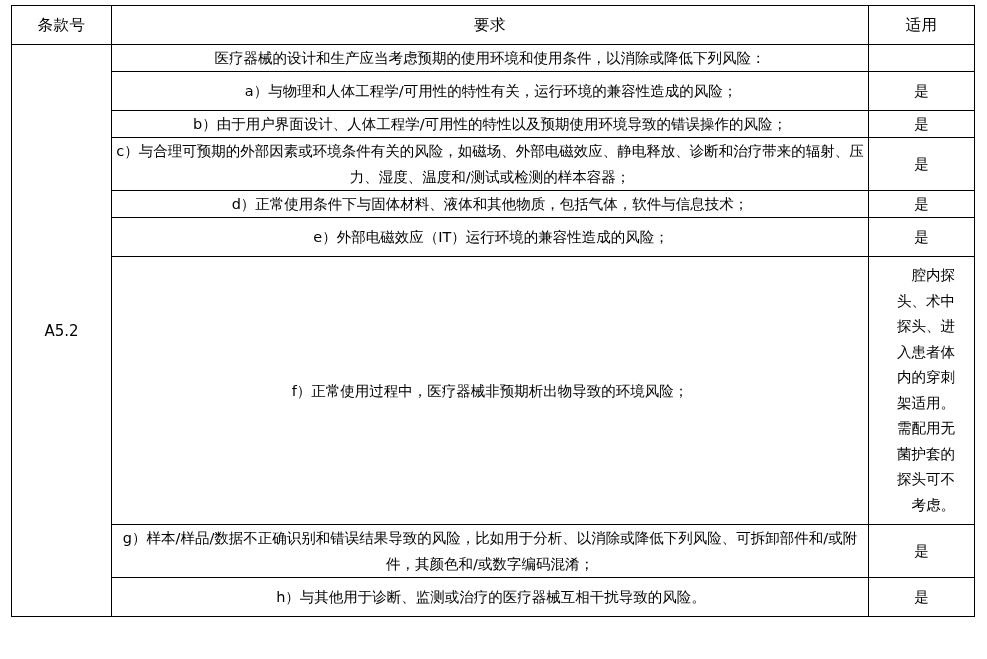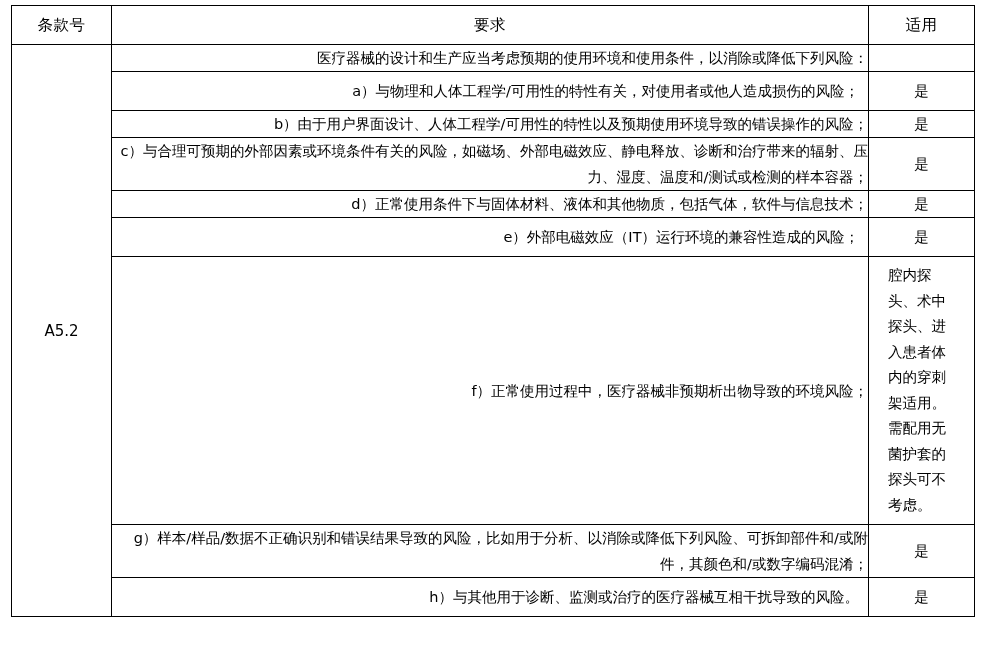--- a/index.html
+++ b/index.html
@@ -47,38 +47,38 @@
     font-size: 15.5px;
     letter-spacing: 0.5px;
   }
 
   .clause-cell {
     text-align: center;
     font-size: 15px;
     vertical-align: middle;
   }
   .req-cell {
-    text-align: right;
+    text-align: center;
     font-size: 14.5px;
     line-height: 26px;
     padding: 7px 9px 7px 11px;
   }
   .req-cell.tight {
     padding: 6px 9px 6px 11px;
   }
   .apply-cell {
     text-align: center;
     font-size: 14.5px;
     line-height: 26px;
     vertical-align: middle;
   }
   .apply-cell.narrow-wrap {
     padding: 6px 19px;
     line-height: 25.5px;
-    text-align: left;
+    text-align: right;
     margin-top: 10px;
   }
   .row-f-req {
     vertical-align: middle;
   }
 </style>
 </head>
 <body>
 
 <div class="page">
@@ -101,21 +101,21 @@
         </th>
       </tr>
     </thead>
     <tbody>
       <tr>
         <td class="clause-cell" rowspan="9">A5.2</td>
         <td class="req-cell">医疗器械的设计和生产应当考虑预期的使用环境和使用条件，以消除或降低下列风险：</td>
         <td class="apply-cell"></td>
       </tr>
       <tr>
-        <td class="req-cell tight">a）与物理和人体工程学/可用性的特性有关，对使用者或他人造成损伤的风险；</td>
+        <td class="req-cell tight">a）与物理和人体工程学/可用性的特性有关，运行环境的兼容性造成的风险；</td>
         <td class="apply-cell">是</td>
       </tr>
       <tr>
         <td class="req-cell">b）由于用户界面设计、人体工程学/可用性的特性以及预期使用环境导致的错误操作的风险；</td>
         <td class="apply-cell">是</td>
       </tr>
       <tr>
         <td class="req-cell">c）与合理可预期的外部因素或环境条件有关的风险，如磁场、外部电磁效应、静电释放、诊断和治疗带来的辐射、压力、湿度、温度和/测试或检测的样本容器；</td>
         <td class="apply-cell">是</td>
       </tr>

